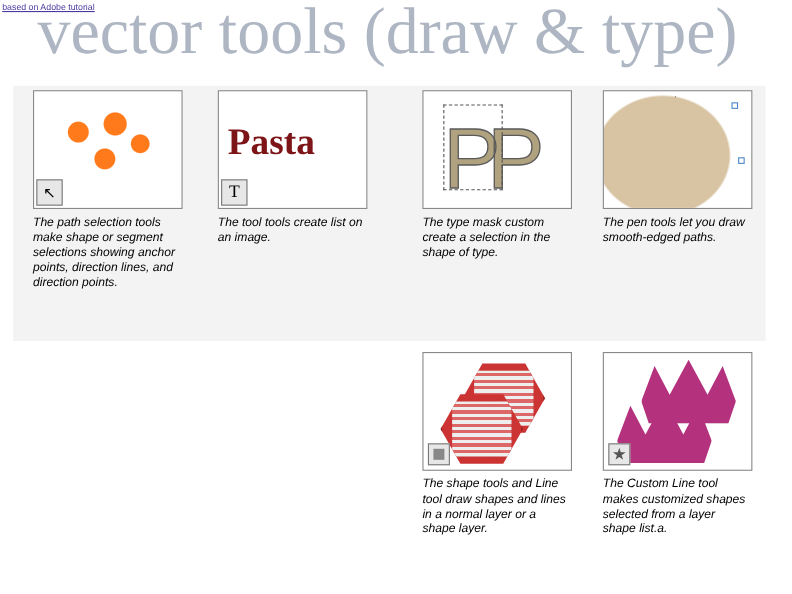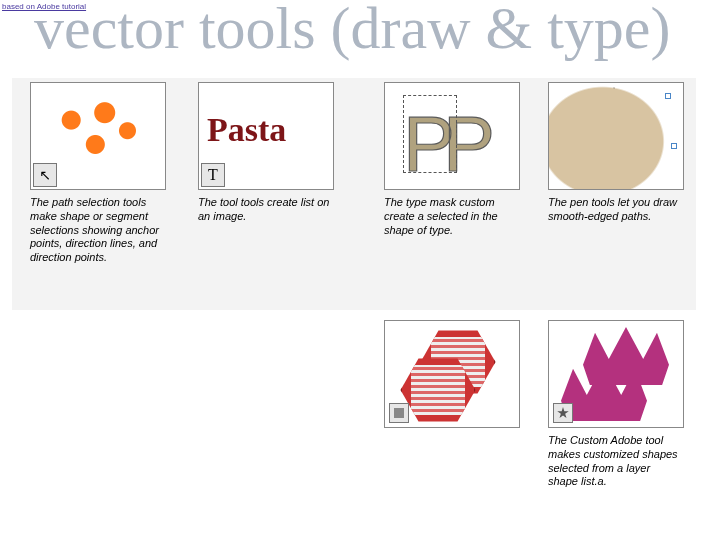--- a/index.html
+++ b/index.html
@@ -174,21 +174,21 @@
     <b>The tool tools</b><span> create list on an image.</span>
   </p>
 </div>
 
 <div class="item" style="left:384px; top:82px;">
   <div class="thumb th-mask">
     <div class="big">PP</div>
     <div class="sel"></div>
   </div>
   <p class="caption">
-    <b>The type mask custom</b><span> create a selected in the shape of type.</span>
+    <b>The type mask custom</b><span> create a selection in the shape of type.</span>
   </p>
 </div>
 
 <div class="item" style="left:548px; top:82px;">
   <div class="thumb th-pen">
     <div class="handle"></div>
     <div class="nib"></div>
     <div class="anchor a1"></div>
     <div class="anchor a2"></div>
     <div class="anchor a3"></div>
@@ -198,24 +198,27 @@
     <b>The pen tools</b><span> let you draw smooth-edged paths.</span>
   </p>
 </div>
 
 <div class="item" style="left:384px; top:320px;">
   <div class="thumb th-shape">
     <div class="hex h1"></div>
     <div class="hex h2"></div>
     <div class="tool"></div>
   </div>
+  <p class="caption">
+    <b>The shape tools and Line tool</b><span> draw shapes and lines in a normal layer or a shape layer.</span>
+  </p>
 </div>
 
 <div class="item" style="left:548px; top:320px;">
   <div class="thumb th-custom">
     <div class="crown c1"></div>
     <div class="crown c2"></div>
     <div class="tool"></div>
   </div>
   <p class="caption">
-    <b>The Custom Adobe tool</b><span> makes customized shapes selected from a layer shape list.a.</span>
+    <b>The Custom Line tool</b><span> makes customized shapes selected from a layer shape list.a.</span>
   </p>
 </div>
 
 </body></html>

